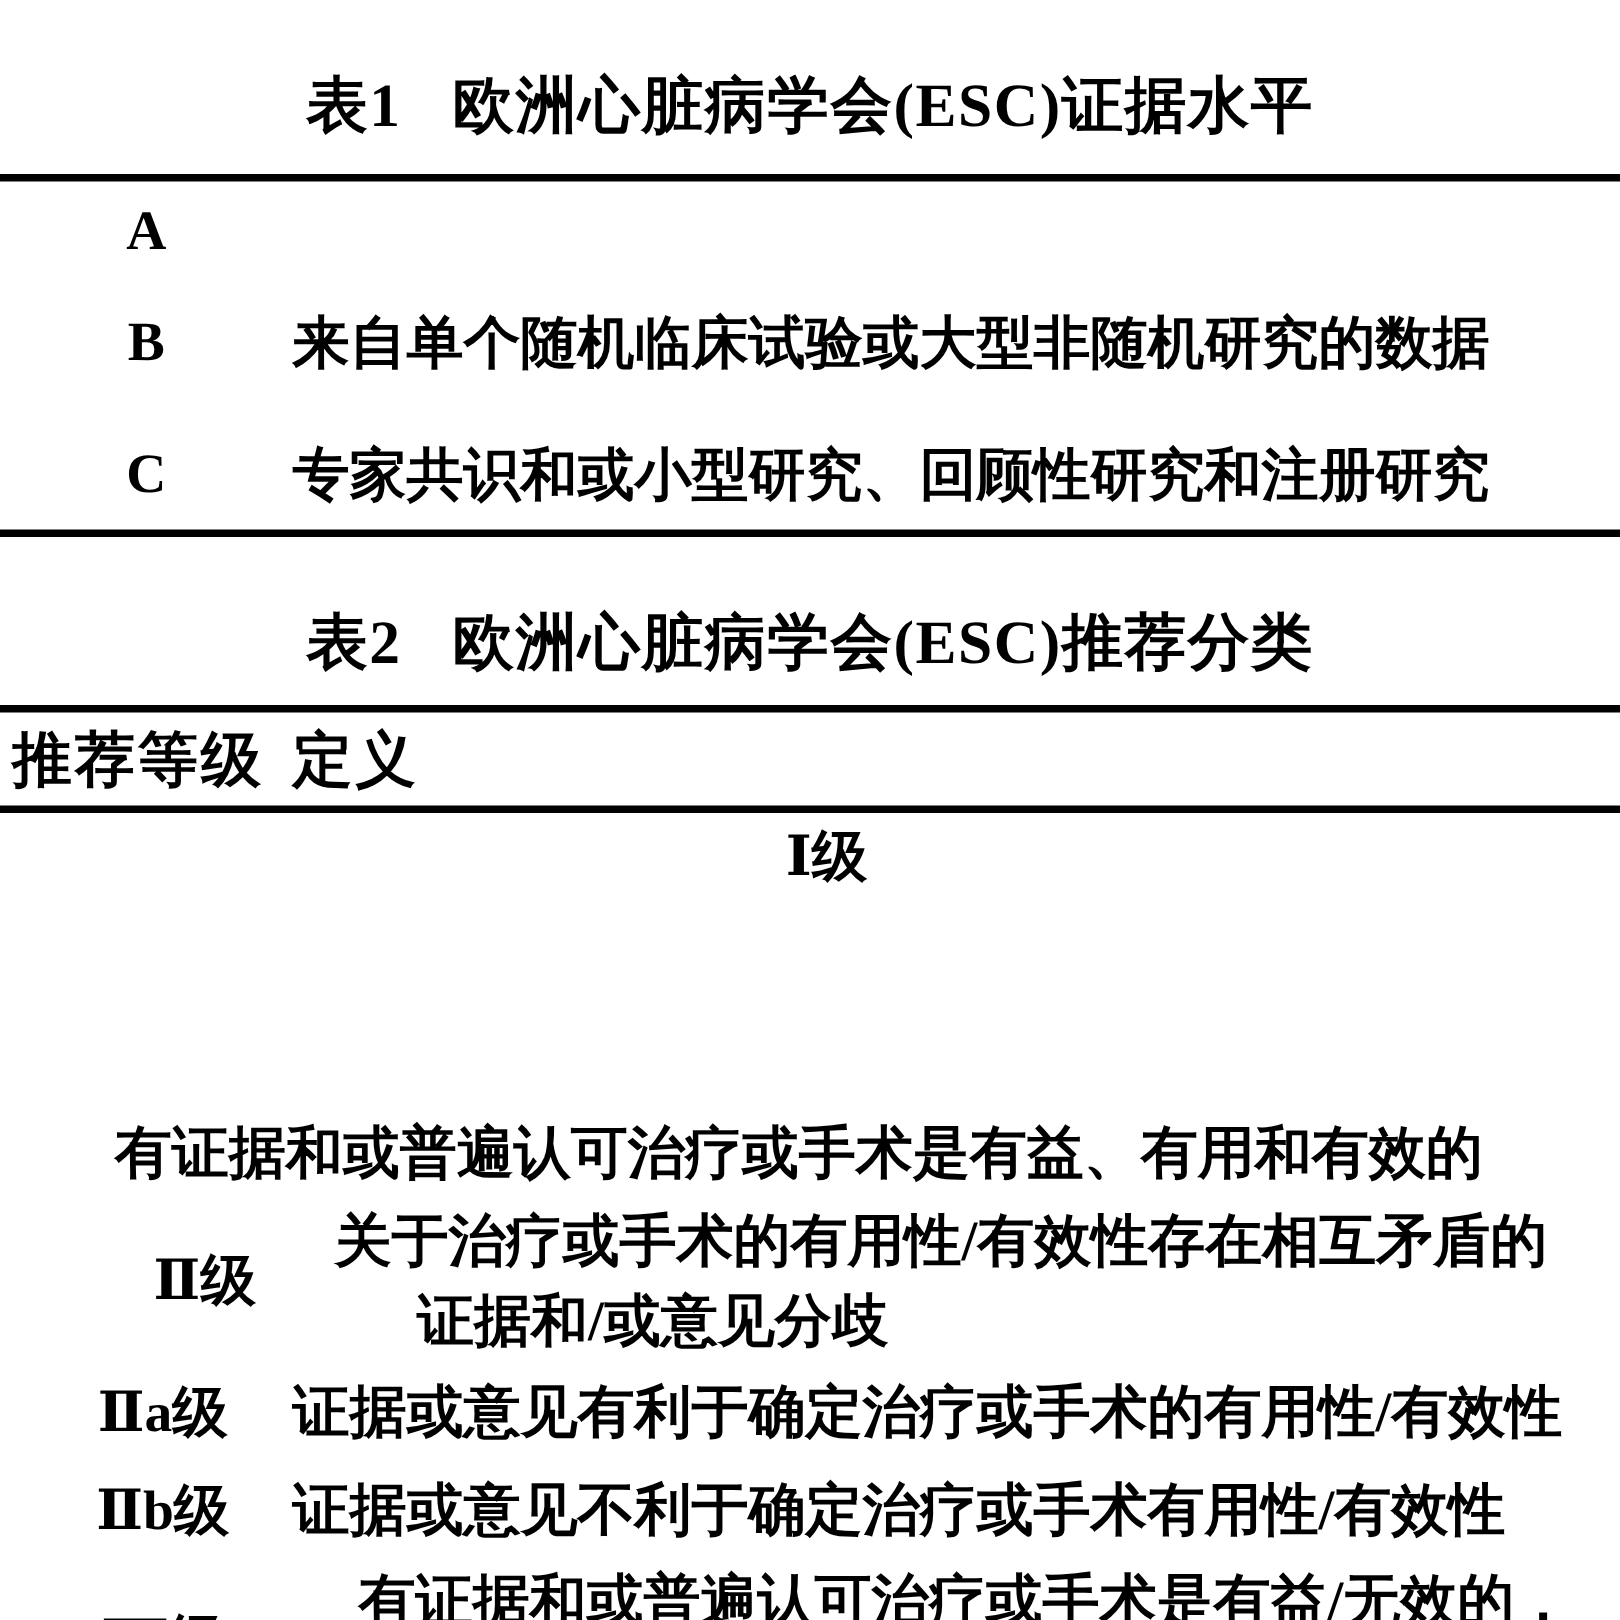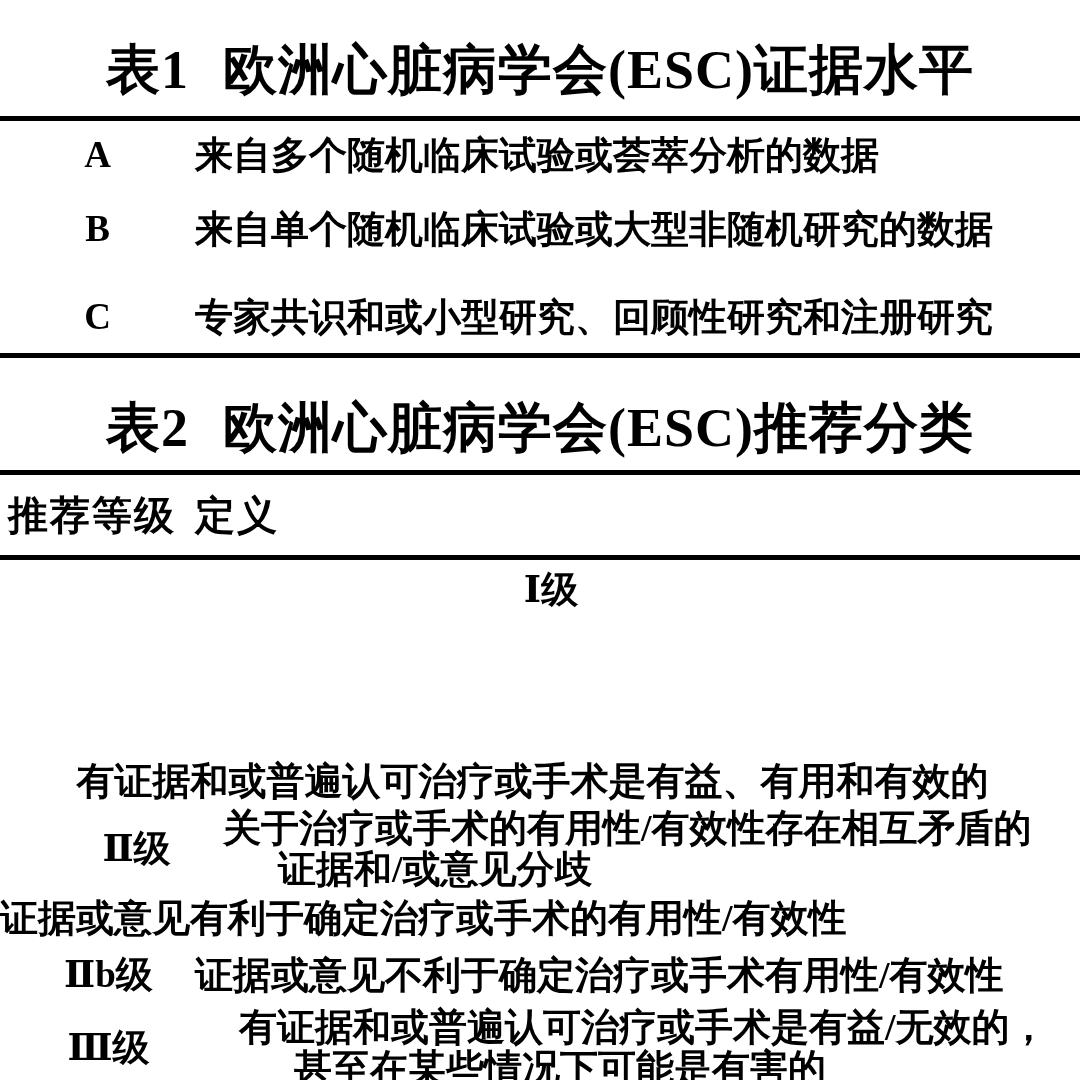--- a/index.html
+++ b/index.html
@@ -9,21 +9,21 @@
     overflow: hidden;
     font-family: "Liberation Serif", "DejaVu Serif", serif;
     font-weight: bold;
     color: #000000;
   }
   .page { width: 1080px; height: 1080px; background: #ffffff; }
 
   
   .tbl-title {
     text-align: center;
-    font-size: 54px;
+    font-size: 41px;
     line-height: 48px;
     letter-spacing: 1px;
   }
   .t1-title { padding-top: 46px; padding-bottom: 22px; }
   .t2-title { padding-top: 46px; padding-bottom: 18px; }
   .title-label { display: inline-block; margin-right: 34px; }
 
   
   .rule {
     width: 1080px; height: 5px;
@@ -49,39 +49,39 @@
 
   
   .t1-row-a { margin-top: 10px; }
   .t1-row-b { margin-top: 26px; }
   .t1-row-c { margin-top: 40px; }
   .t1-pad-bottom { height: 12px; }
 
   
   .t2-header {
     display: flex; align-items: center;
-    height: 80px;
+    height: 62px;
     font-size: 40px;
   }
   .t2-header .hdr-level {
     flex: 0 0 195px; width: 195px;
     text-align: left;
     padding-left: 8px;
     letter-spacing: 2px;
   }
   .t2-header .hdr-def {
     flex: 1 1 auto;
     text-align: left;
     letter-spacing: 2px;
   }
 
   
   .t2-row .lvl-cell { padding-left: 22px; }
   .t2-row .def-cell {
-    line-height: 41px;
+    line-height: 53px;
     padding-left: 55px;
     text-indent: -55px;   
   }
   .t2-row-1  { margin-top: 6px; flex-direction: column; }
   .t2-row-2  { margin-top: 6px; margin-left: 28px; }
   .t2-row-2a { margin-top: 8px; }
   .t2-row-2b { margin-top: 12px; }
   .t2-row-3  { margin-top: 8px; gap: 44px; }
 </style>
 </head>
@@ -90,21 +90,20 @@
 <div class="page">
 
   <div class="tbl-title t1-title">
     <span class="title-label">表1</span><span>欧洲心脏病学会(ESC)证据水平</span>
   </div>
 
   <div class="rule"></div>
 
   <div class="row t1-row-a">
     <div class="lvl-cell">A</div>
-    <div class="def-cell">来自多个随机临床试验或荟萃分析的数据</div>
   </div>
   <div class="row t1-row-b">
     <div class="lvl-cell">B</div>
     <div class="def-cell">来自单个随机临床试验或大型非随机研究的数据</div>
   </div>
   <div class="row t1-row-c">
     <div class="lvl-cell">C</div>
     <div class="def-cell">专家共识和或小型研究、回顾性研究和注册研究</div>
   </div>
   <div class="t1-pad-bottom"></div>
@@ -126,20 +125,21 @@
 
   <div class="row t2-row t2-row-1">
     <div class="lvl-cell">Ⅰ级</div>
     <div class="def-cell">有证据和或普遍认可治疗或手术是有益、有用和有效的</div>
   </div>
   <div class="row t2-row t2-row-2">
     <div class="lvl-cell">Ⅱ级</div>
     <div class="def-cell">关于治疗或手术的有用性/有效性存在相互矛盾的证据和/或意见分歧</div>
   </div>
   <div class="row t2-row t2-row-2a">
+    <div class="lvl-cell">Ⅱa级</div>
     <div class="def-cell">证据或意见有利于确定治疗或手术的有用性/有效性</div>
   </div>
   <div class="row t2-row t2-row-2b">
     <div class="lvl-cell">Ⅱb级</div>
     <div class="def-cell">证据或意见不利于确定治疗或手术有用性/有效性</div>
   </div>
   <div class="row t2-row t2-row-3">
     <div class="lvl-cell">Ⅲ级</div>
     <div class="def-cell">有证据和或普遍认可治疗或手术是有益/无效的，甚至在某些情况下可能是有害的</div>
   </div>

